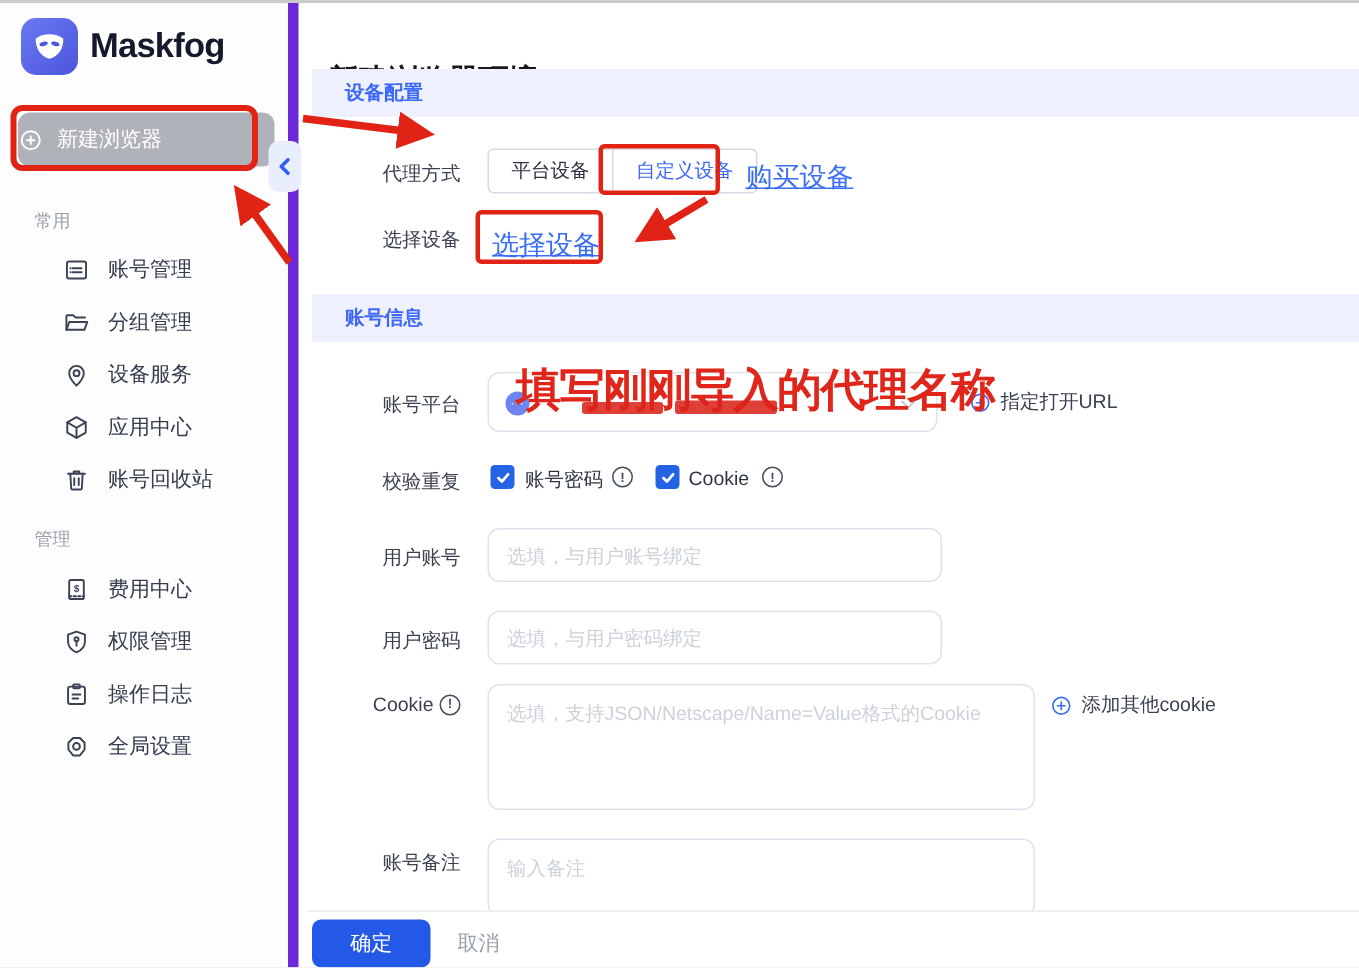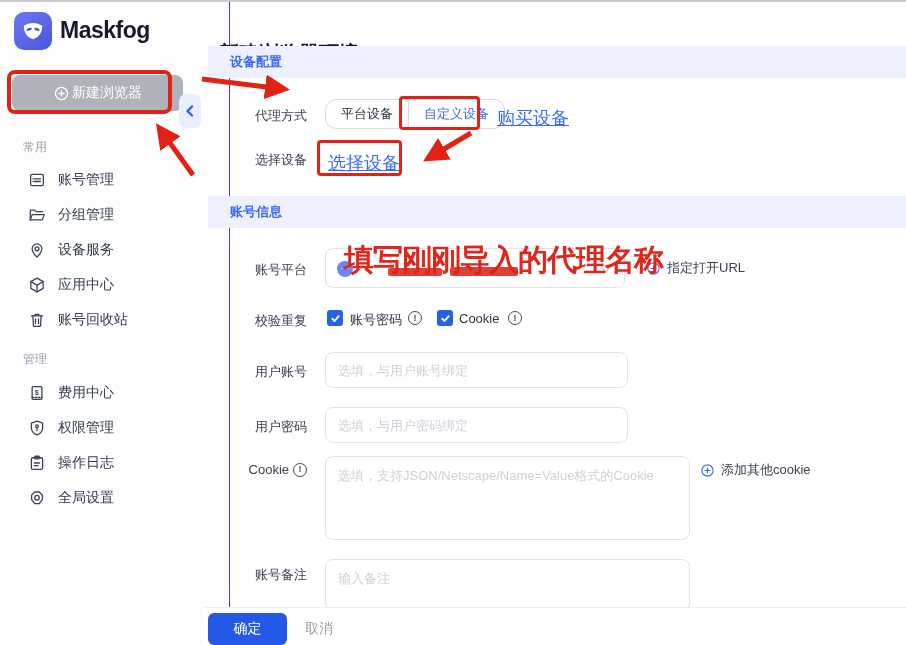--- a/index.html
+++ b/index.html
@@ -7,42 +7,42 @@
   #screen {
     position:relative; width:906px; height:645px; margin:0 auto;
     background:#ffffff; overflow:hidden;
     font-family:"Liberation Sans","DejaVu Sans",sans-serif;
     color:#333;
   }
   
   #top-edge { position:absolute; left:0; top:0; right:0; height:2px; background:#c9cacc; z-index:70; }
 
   
-  #sidebar { position:absolute; left:0; top:0; width:230px; height:645px; background:#fdfdfe; border-right:1px solid #6d28d9; }
+  #sidebar { position:absolute; left:0; top:0; width:199px; height:645px; background:#fdfdfe; border-right:7px solid #6d28d9; }
   .logo-box { position:absolute; left:14px; top:12px; width:38px; height:38px; border-radius:10px;
     background:linear-gradient(135deg,#6a79f2,#4c55dd); display:flex; align-items:center; justify-content:center; }
   .brand { position:absolute; left:60px; top:17px; font-size:23px; font-weight:800; color:#15192b; letter-spacing:-0.5px; }
   .new-btn { position:absolute; left:12px; top:75px; width:171px; height:36px; border-radius:8px;
-    background:#b0b2b9; color:#fff; font-size:14px; display:flex; align-items:center; justify-content:center; gap:2px; border:none; cursor:pointer; }
+    background:#b0b2b9; color:#fff; font-size:14px; display:flex; align-items:center; gap:9px; border:none; cursor:pointer; }
   .collapse-tab { position:absolute; left:179px; top:94px; width:22px; height:34px; border-radius:7px;
     background:#e9eefc; display:flex; align-items:center; justify-content:center; cursor:pointer; }
   .side-section { position:absolute; left:23px; font-size:12px; color:#9ba0ac; }
-  .menu-item { position:absolute; left:28px; display:flex; align-items:center; gap:12px; height:22px; cursor:pointer; }
+  .menu-item { position:absolute; left:42px; display:flex; align-items:center; gap:12px; height:22px; cursor:pointer; }
   .menu-item span.mi-label { font-size:14px; color:#353c4e; }
 
   
   .page-title { position:absolute; left:219px; top:8px; font-size:20px; font-weight:700; color:#15181f;margin-top:32px; }
   .section-bar { position:absolute; left:208px; right:0; height:32px; background:#eef1fd; display:flex; align-items:center; padding-left:22px; }
   .section-bar span { font-size:13px; font-weight:700; color:#3d68f5; }
 
   .form-label { position:absolute; left:223px; width:84px; display:flex; justify-content:flex-end; align-items:center; gap:4px;
     font-size:13px; color:#3b4150; }
 
   .segmented { position:absolute; left:325px; top:99px; height:30px; display:flex; align-items:stretch;
-    border:1px solid #d6dae1; border-radius:11px; background:#fff; overflow:hidden; }
+    border:1px solid #d6dae1; border-radius:4px; background:#fff; overflow:hidden; }
   .seg-opt { display:flex; align-items:center; padding:0 15px; font-size:13px; color:#2c3140; cursor:pointer; }
   .seg-opt.selected { color:#3d68f5; font-weight:500; }
   .seg-div { width:1px; background:#d6dae1; }
 
   .blue-link { font-size:18px; color:#3b6ef6; text-decoration:underline; cursor:pointer; }
 
   .text-input { position:absolute; border:1px solid #e0e3ea; border-radius:8px; background:#fff;
     font-size:13px; color:#333; padding:0 12px; outline:none; font-family:inherit; }
   textarea.text-input { padding:10px 12px; resize:none; }
   .text-input::placeholder { color:#cdd1d9; }

